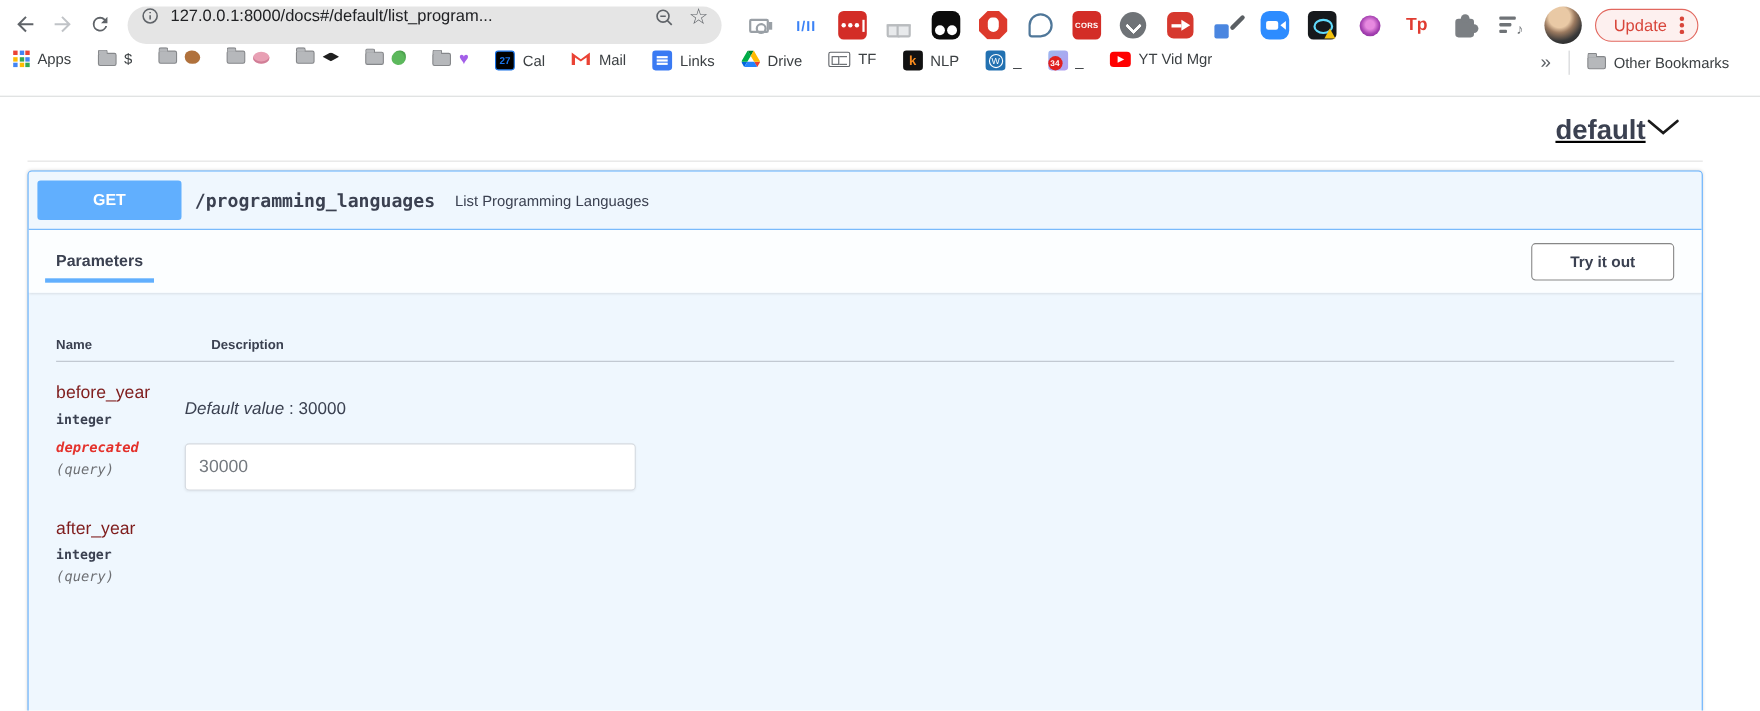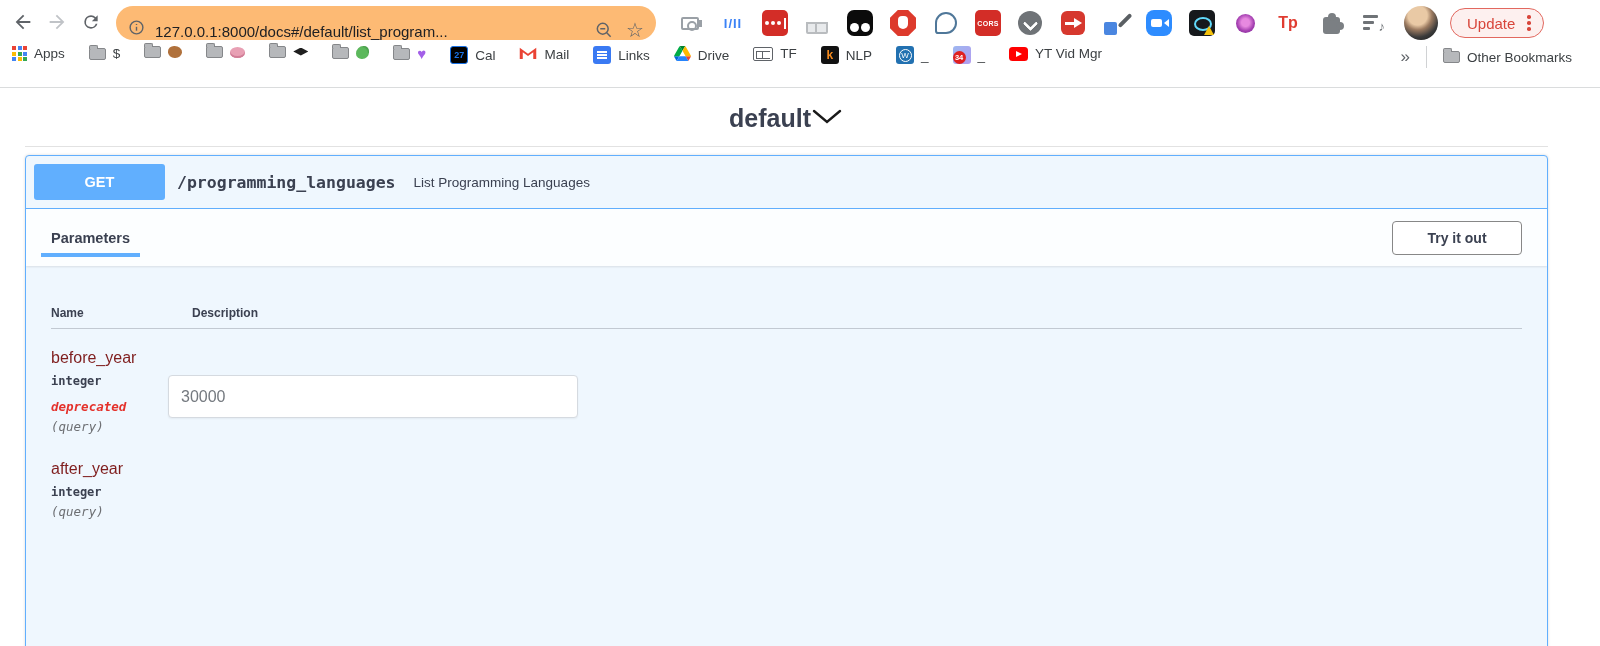--- a/index.html
+++ b/index.html
@@ -4,22 +4,22 @@
 <style>
   * { margin:0; padding:0; box-sizing:border-box; }
   html,body { width:1600px; height:646px; overflow:hidden; background:#fff;
     font-family:"Liberation Sans", sans-serif; }
   .mono { font-family:"DejaVu Sans Mono","Liberation Mono",monospace; }
 
   
   .toolbar { height:46px; display:flex; align-items:center; padding:0 8px 0 6px; background:#fff; }
   .nav-btn { width:34px; height:34px; border:none; background:transparent; display:flex;
     align-items:center; justify-content:center; border-radius:50%; flex:0 0 auto; }
-  .url-pill { width:540px; height:34px; background:#fdba74; border-radius:17px; display:flex;
-    align-items:flex-end; padding:0 12px; margin-left:8px; flex:0 0 auto; }
+  .url-pill { width:540px; height:34px; background:#e5e5e5; border-radius:17px; display:flex;
+    align-items:flex-start; padding:0 12px; margin-left:8px; flex:0 0 auto; }
   .url-text { flex:1; font-size:15px; color:#202124; margin-left:10px; white-space:nowrap; overflow:hidden; }
   .pill-ic { display:flex; align-items:center; margin-left:12px; }
   .star-ch { font-size:20px; color:#5f6368; line-height:1; }
 
   .extensions { display:flex; align-items:center; gap:15px; margin-left:20px; flex:0 0 auto; }
   .ext { width:28px; height:28px; display:flex; align-items:center; justify-content:center; position:relative; }
 
   .ic-cam { width:18px; height:13px; border:2px solid #9aa0a6; border-radius:2px; position:relative; background:#fff; }
   .ic-cam::before { content:""; position:absolute; left:4px; top:2px; width:6px; height:6px; border:2px solid #9aa0a6; border-radius:50%; }
   .ic-cam::after { content:""; position:absolute; right:-5px; top:1px; width:3px; height:7px; background:#9aa0a6; }
@@ -111,21 +111,21 @@
   .ic-34 { background:linear-gradient(135deg,#9db7f0,#b39df0); position:relative; }
   .ic-34 i { position:absolute; left:0px; bottom:0px; width:13px; height:13px; background:#e02020; border-radius:50%;
     color:#fff; font-style:normal; font-size:7.5px; font-weight:bold; display:flex; align-items:center; justify-content:center; }
   .ic-yt { width:19px; height:14px; background:#f00; border-radius:3.5px; }
   .ic-yt::after { content:""; border-left:6px solid #fff; border-top:3.5px solid transparent; border-bottom:3.5px solid transparent; }
   .bm-right { margin-left:auto; display:flex; align-items:center; gap:16px; }
   .overflow-ch { color:#5f6368; font-size:17px; }
   .vdiv { width:1px; height:22px; background:#d0d2d4; }
 
   
-  .tag-header { display:flex; align-items:center; justify-content:center; padding:16px 72px 0 44px; }
+  .tag-header { display:flex; align-items:center; justify-content:flex-end; padding:16px 72px 0 44px;text-decoration:underline; }
   .tag-title { font-size:25px; font-weight:bold; color:#3b4151; }
   .tag-divider { margin:13px 52px 0 25px; border-top:1px solid #e2e2e2; }
 
   .opblock { margin:8px 52px 0 25px; border:1px solid #61affe; border-radius:4px; background:#eff7fe;
     box-shadow:0 0 3px rgba(0,0,0,.15); height:496px; overflow:hidden; }
   .op-summary { display:flex; align-items:center; padding:8px; border-bottom:1px solid #61affe; cursor:pointer; }
   .get-badge { width:131px; height:36px; background:#61affe; color:#fff; font-weight:bold; font-size:14.5px;
     display:flex; align-items:center; justify-content:center; border-radius:3px; }
   .op-path { margin-left:12px; font-weight:bold; font-size:16.5px; color:#3b4151; }
   .op-desc { margin-left:18px; font-size:13.5px; color:#3b4151; }
@@ -391,20 +391,25 @@
     <div class="thead-divider"></div>
 
     <div class="param-row">
       <div class="col-name">
         <div class="p-name">before_year</div>
         <div class="p-type mono">integer</div>
         <div class="p-dep mono">deprecated</div>
         <div class="p-in mono">(query)</div>
       </div>
       <div class="col-desc">
+        <div class="default-line">
+          <em>Default value</em>
+          <span>:</span>
+          <span>30000</span>
+        </div>
         <input class="p-input" type="text" value="30000" style="">
       </div>
     </div>
 
     <div class="param-row row2">
       <div class="col-name">
         <div class="p-name">after_year</div>
         <div class="p-type mono">integer</div>
         <div class="p-in mono">(query)</div>
       </div>

